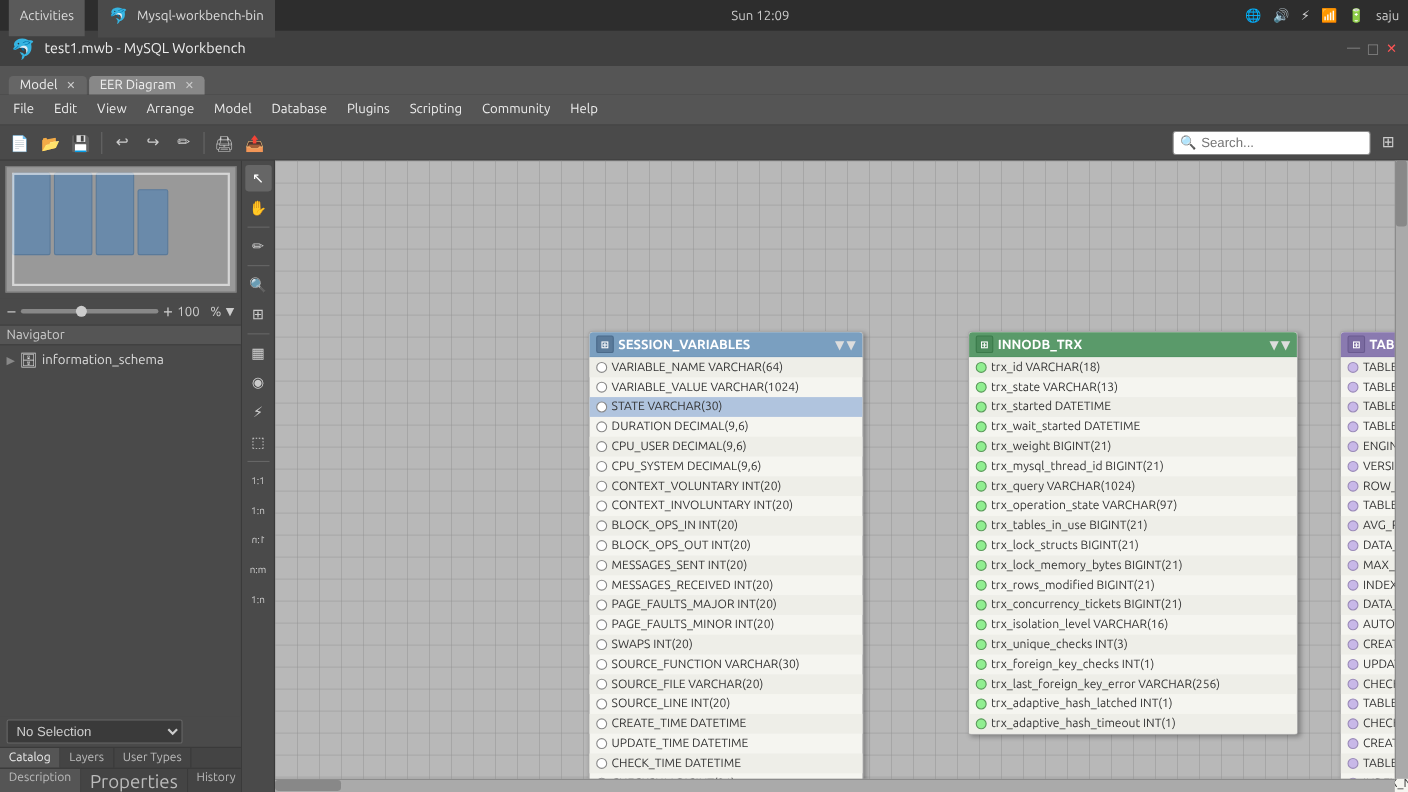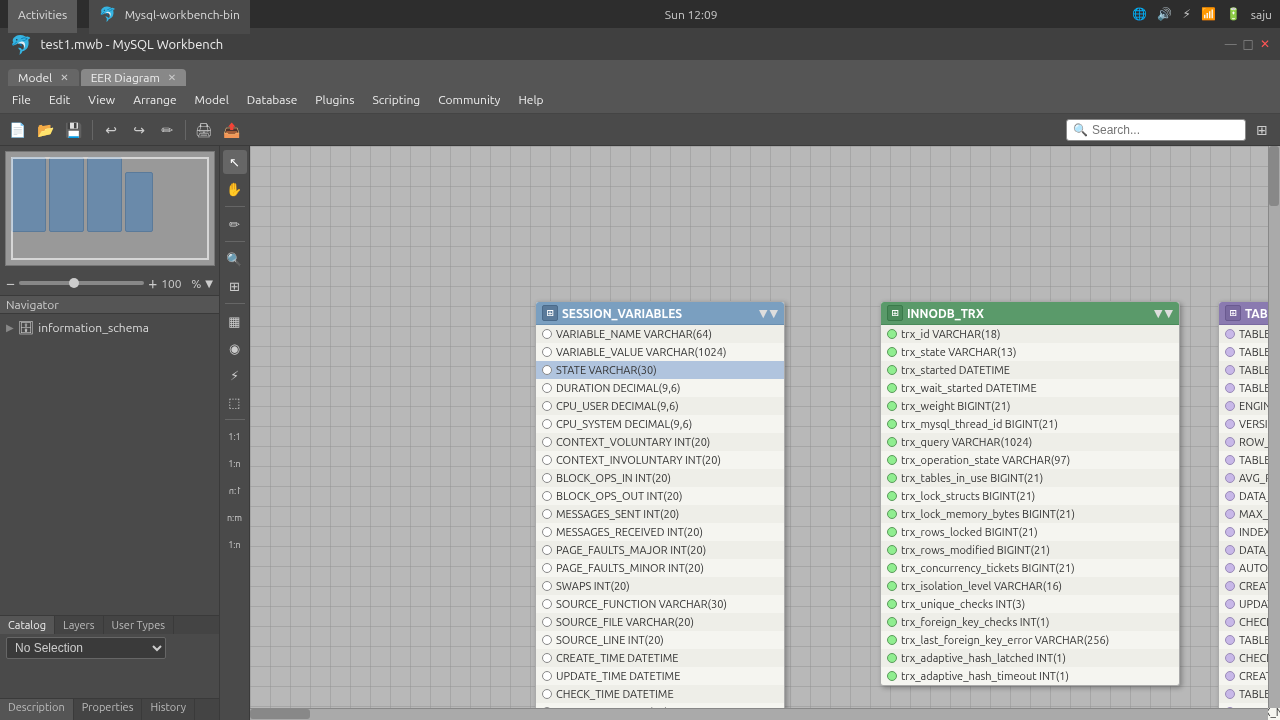--- a/index.html
+++ b/index.html
@@ -74,21 +74,21 @@
     .table-card { position: absolute; background: #f5f5f0; border: 1px solid #aaa; border-radius: 3px; font-size: 11px; min-width: 250px; box-shadow: 2px 2px 5px rgba(0,0,0,0.3); }
     .table-header { display: flex; align-items: center; padding: 3px 6px; background: #7a9fc0; border-bottom: 1px solid #6a8fb0; border-radius: 3px 3px 0 0; color: #fff; font-weight: bold; font-size: 12px; }
     .table-header-icon { width: 16px; height: 16px; background: #5a7a9a; border: 1px solid #4a6a8a; border-radius: 2px; margin-right: 4px; display: flex; align-items: center; justify-content: center; font-size: 9px; color: #fff; flex-shrink: 0; }
     .table-header-title { flex: 1; }
     .table-header-btn { color: #ddd; font-size: 11px; cursor: pointer; margin-left: 2px; }
     .table-row { display: flex; align-items: center; padding: 1px 6px; color: #333; font-size: 11px; line-height: 16px; }
     .table-row:nth-child(even) { background: #eeeee8; }
     .table-row-icon { width: 10px; height: 10px; border-radius: 50%; border: 1px solid #888; background: #fff; margin-right: 4px; flex-shrink: 0; }
 
     
-    #desc-tabs { display: flex; background: #444; border-top: 1px solid #3a3a3a; height: 22px; margin-top: 36px; }
+    #desc-tabs { display: flex; background: #444; border-top: 1px solid #3a3a3a; height: 22px; }
     .desc-tab { padding: 2px 10px; font-size: 11px; color: #bbb; cursor: pointer; border-right: 1px solid #3a3a3a; }
     .desc-tab.active { background: #555; color: #eee; }
     
     .highlight-row { background: #b0c4de !important; align-items: center; }
   </style>
 </head>
 <body>
 
 <div id="topbar">
   <div id="topbar-left">
@@ -193,35 +193,35 @@
     <div id="navigator-label" style="padding:2px 6px;font-size:12px;color:#ccc;background:#555;border-top:1px solid #3a3a3a;border-bottom:1px solid #3a3a3a;">Navigator</div>
 
     <div id="schema-tree" style="padding:4px 6px;flex:1;">
       <div class="schema-item">
         <span style="color:#888;font-size:10px;">▶</span>
         <span style="font-size:13px;">🗄</span>
         <span style="color:#ddd;font-size:12px;">information_schema</span>
       </div>
     </div>
 
+    <div id="properties-area" style="background:#4a4a4a;padding:3px 6px;">
+      <select class="prop-select" style="width:160px;background:#3a3a3a;border:1px solid #666;color:#ccc;font-size:12px;padding:2px 4px;border-radius:2px;">
+        <option>No Selection</option>
+      </select>
+    </div>
+
     <div id="sidebar-tabs" style="display:flex;background:#444;border-top:1px solid #3a3a3a;">
       <div class="sidebar-tab active">Catalog</div>
       <div class="sidebar-tab">Layers</div>
       <div class="sidebar-tab">User Types</div>
     </div>
 
-    <div id="properties-area" style="background:#4a4a4a;padding:3px 6px;">
-      <select class="prop-select" style="width:160px;background:#3a3a3a;border:1px solid #666;color:#ccc;font-size:12px;padding:2px 4px;border-radius:2px;">
-        <option>No Selection</option>
-      </select>
-    </div>
-
     <div id="desc-tabs" style="display:flex;background:#444;border-top:1px solid #3a3a3a;height:22px;">
       <div class="desc-tab active" style="padding:2px 8px;font-size:11px;color:#bbb;cursor:pointer;border-right:1px solid #3a3a3a;">Description</div>
-      <div class="desc-tab" style="padding:2px 8px;font-size:11px;color:#bbb;cursor:pointer;border-right:1px solid #3a3a3a;">Properties</div>
+      <div class="desc-tab" style="padding:2px 8px;font-size:17px;color:#bbb;cursor:pointer;border-right:1px solid #3a3a3a;">Properties</div>
       <div class="desc-tab" style="padding:2px 8px;font-size:11px;color:#bbb;cursor:pointer;border-right:1px solid #3a3a3a;">History</div>
     </div>
   </div>
 
   <div id="left-tools" style="width:30px;background:#4a4a4a;border-right:1px solid #3a3a3a;display:flex;flex-direction:column;align-items:center;padding:4px 0;gap:3px;">
     <div class="left-tool-btn active" title="Cursor">↖</div>
     <div class="left-tool-btn" title="Pan">✋</div>
     <div style="width:20px;height:1px;background:#666;margin:2px 0;"></div>
     <div class="left-tool-btn" title="Edit">✏</div>
     <div style="width:20px;height:1px;background:#666;margin:2px 0;"></div>
@@ -387,24 +387,20 @@
       <div class="table-row">
           <div class="table-row-icon" style="background:#90ee90;border-color:#5a9a5a;"></div>
           <span>trx_lock_structs BIGINT(21)</span>
         </div>
       <div class="table-row">
           <div class="table-row-icon" style="background:#90ee90;border-color:#5a9a5a;"></div>
           <span>trx_lock_memory_bytes BIGINT(21)</span>
         </div>
       <div class="table-row">
           <div class="table-row-icon" style="background:#90ee90;border-color:#5a9a5a;"></div>
-          <span>trx_rows_locked BIGINT(21)</span>
-        </div>
-      <div class="table-row">
-          <div class="table-row-icon" style="background:#90ee90;border-color:#5a9a5a;"></div>
           <span>trx_rows_modified BIGINT(21)</span>
         </div>
       <div class="table-row">
           <div class="table-row-icon" style="background:#90ee90;border-color:#5a9a5a;"></div>
           <span>trx_concurrency_tickets BIGINT(21)</span>
         </div>
       <div class="table-row">
           <div class="table-row-icon" style="background:#90ee90;border-color:#5a9a5a;"></div>
           <span>trx_isolation_level VARCHAR(16)</span>
         </div>

